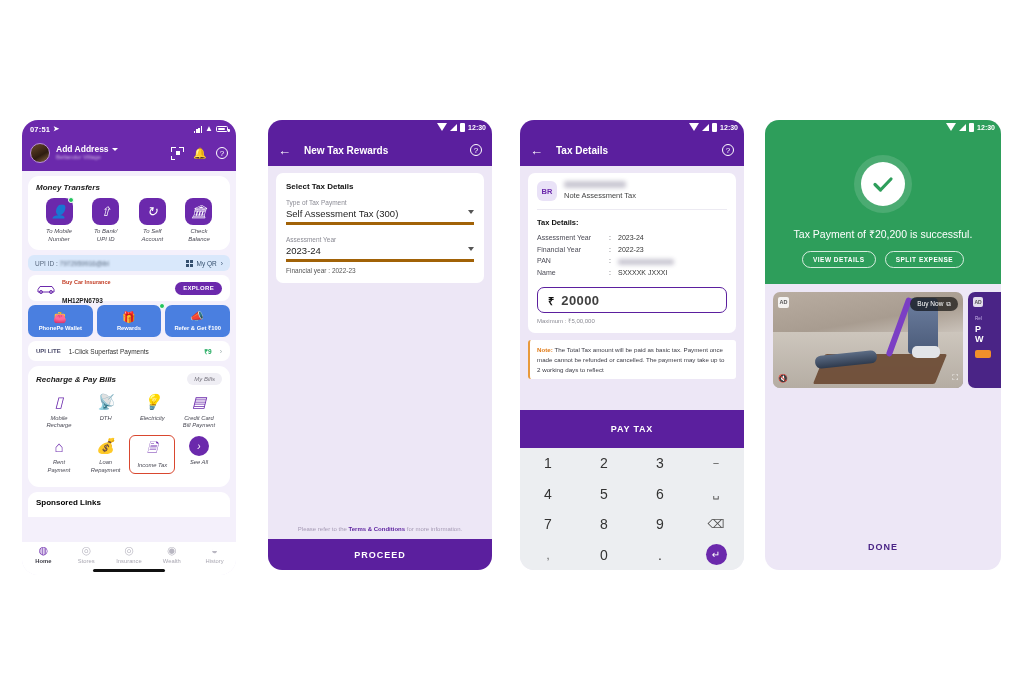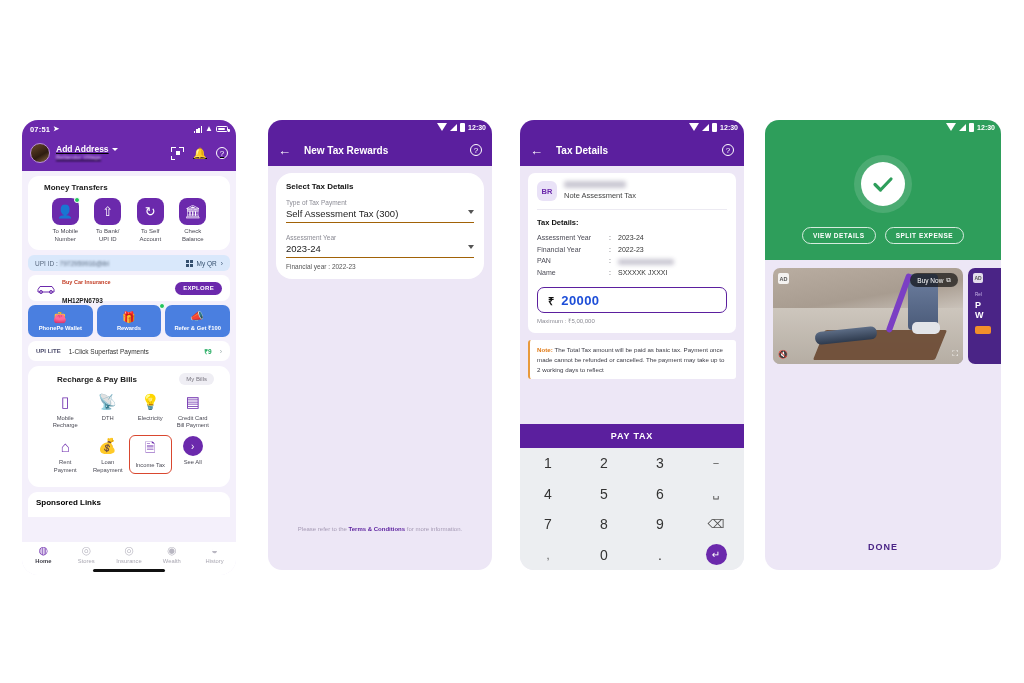--- a/index.html
+++ b/index.html
@@ -23,41 +23,41 @@
   .sig-bars i { position:absolute; bottom:0; width:1.4px; background:#fff; }
   .sig-bars i:nth-child(1){left:0;height:2px}
   .sig-bars i:nth-child(2){left:2.2px;height:3.5px}
   .sig-bars i:nth-child(3){left:4.4px;height:5px}
   .sig-bars i:nth-child(4){left:6.6px;height:6.5px}
   .wifi-g { font-size:8px; line-height:1; }
   .batt { width:12px;height:6px;border:1px solid #fff;border-radius:1.5px;position:relative; }
   .batt:after{content:"";position:absolute;right:-2.5px;top:1.5px;width:1.5px;height:3px;background:#fff;border-radius:0 1px 1px 0;}
   .batt i{position:absolute;left:1px;top:1px;bottom:1px;width:7px;background:#fff;border-radius:1px;}
 
-  .p1-header { background:#6b29ac; padding:5px 8px 8px; display:flex; align-items:center; gap:6px;text-decoration:underline; }
+  .p1-header { background:#6b29ac; padding:5px 8px 8px; display:flex; align-items:center; gap:6px; }
   .avatar1 { width:20px;height:20px;border-radius:50%;background:linear-gradient(150deg,#6b4a2a,#2e1c10 60%,#8a6a42);
      border:1.5px solid #b98fd8; flex:0 0 auto; }
   .addr-wrap { line-height:1.15; }
   .addr-main { color:#fff; font-size:8.5px; font-weight:bold; display:flex; align-items:center; gap:3px; }
   .caret-d { width:0;height:0;border-left:3px solid transparent;border-right:3px solid transparent;border-top:3.5px solid #fff; }
   .addr-sub { color:#cdb2e4; font-size:6px; filter:blur(1.1px); }
   .hdr-icons { margin-left:auto; display:flex; align-items:center; gap:9px; color:#fff; }
   .ic-scan { width:13px;height:13px;position:relative; }
   .ic-scan:before,.ic-scan:after{content:"";position:absolute;width:4px;height:4px;border:1.3px solid #fff;}
   .ic-scan:before{left:0;top:0;border-right:0;border-bottom:0;}
   .ic-scan:after{right:0;top:0;border-left:0;border-bottom:0;}
   .ic-scan span{position:absolute;left:0;bottom:0;width:4px;height:4px;border:1.3px solid #fff;border-right:0;border-top:0;}
   .ic-scan span:last-child{left:auto;right:0;border:1.3px solid #fff;border-left:0;border-top:0;}
   .ic-scan em{position:absolute;left:4.5px;top:4.5px;width:4px;height:4px;background:#fff;}
   .bell { font-size:11px; }
   .qmark { width:12px;height:12px;border:1.2px solid #fff;border-radius:50%;font-size:8px;
     display:flex;align-items:center;justify-content:center;color:#fff; }
 
   .p1-body { background:#f4f0fb; padding:0 0 0 0; height:calc(100% - 18px - 33px); position:relative; }
-  .card { background:#fff; border-radius:11px; margin:5px 6px; padding:7px 16px; }
+  .card { background:#fff; border-radius:11px; margin:5px 6px; padding:7px 8px;font-style:italic; }
   .card-title { font-size:8px; font-weight:bold; color:#1a1a1a; margin-bottom:6px; }
   .mt-grid { display:flex; justify-content:space-between; }
   .mt-item { width:46px; text-align:center; }
   .mt-ic { width:27px;height:27px;border-radius:8px;background:#6b29ac;margin:0 auto 3px;
      position:relative;display:flex;align-items:center;justify-content:center;color:#fff;font-size:13px; }
   .dot-g { position:absolute;right:-1px;top:-1px;width:6px;height:6px;border-radius:50%;background:#21c45d;border:1px solid #fff; }
   .mt-lb { font-size:6px; color:#4a4a55; line-height:1.25; }
 
   .upi-row { margin:4px 6px; background:#d9e8fb; border-radius:6px; height:16px;
      display:flex; align-items:center; padding:0 7px; font-size:6.5px; color:#5a6a80; }
@@ -82,21 +82,21 @@
   .blue-card .bl { font-size:5.8px; font-weight:600; }
   .blue-ic { font-size:11px; line-height:1; }
 
   .lite-row { margin:4px 6px; background:#fff; border-radius:8px; height:20px; display:flex;
      align-items:center; padding:0 8px; gap:8px; }
   .lite-logo { font-size:6px; font-weight:bold; color:#4a4a6a; filter:blur(0.6px); }
   .lite-txt { font-size:6.5px; color:#333; }
   .lite-amt { margin-left:auto; font-size:6.5px; font-weight:bold; color:#1aa85a; }
   .chev { color:#9aa; font-size:7px; }
 
-  .rb-head { display:flex; align-items:center; margin-bottom:6px;margin-left:13px; }
+  .rb-head { display:flex; align-items:center; margin-bottom:6px; }
   .mybills { margin-left:auto; background:#efeef4; color:#77757f; font-size:6px; border-radius:9px; padding:3px 7px; filter:blur(0.3px); }
   .rb-grid { display:flex; justify-content:space-between; margin-bottom:6px; }
   .rb-item { width:46px; text-align:center; }
   .rb-ic { height:22px; display:flex; align-items:center; justify-content:center; color:#6b29ac; font-size:15px; }
   .rb-lb { font-size:5.8px; color:#4a4a55; line-height:1.25; margin-top:2px; }
   .rb-item.hl { border:1.2px solid #d9472f; border-radius:6px; padding:2px 0; }
   .see-all-ic { width:20px;height:20px;border-radius:50%;background:#6b29ac;color:#fff;
      display:flex;align-items:center;justify-content:center;font-size:10px;margin:1px auto 0; }
   .sponsored { background:#fff; border-radius:9px 9px 0 0; margin:4px 6px 0; padding:6px 8px 10px; font-size:8px; font-weight:bold; }
 
@@ -118,25 +118,25 @@
   .tri-wifi { width:0;height:0;border-left:5px solid transparent;border-right:5px solid transparent;border-top:8px solid #fff; }
   .tri-sig { width:0;height:0;border-left:7px solid transparent;border-bottom:7px solid #fff; }
   .and-bat { width:5px;height:9px;background:#fff;border-radius:1px; }
 
   .p2-bar { background:#5b1f9e; height:32px; display:flex; align-items:center; padding:0 10px; color:#fff; }
   .back-arrow { font-size:13px; margin-right:13px; }
   .p2-title { font-size:10px; font-weight:bold; }
   .p2-help { margin-left:auto; width:12px;height:12px;border:1.1px solid #fff;border-radius:50%;
      font-size:8px;display:flex;align-items:center;justify-content:center; }
 
-  .p2-card { background:#fff; border-radius:16px; margin:7px 8px; padding:9px 10px; }
+  .p2-card { background:#fff; border-radius:7px; margin:7px 8px; padding:9px 10px; }
   .p2-h { font-size:8px; font-weight:bold; color:#111; margin-bottom:8px; }
   .fld { margin-bottom:11px; }
   .fld-lb { font-size:6.5px; color:#8b8b94; margin-bottom:2px; }
-  .fld-row { display:flex; align-items:center; border-bottom:1px solid #a16207; padding-bottom:3px; }
+  .fld-row { display:flex; align-items:center; border-bottom:3px solid #a16207; padding-bottom:3px; }
   .fld-val { font-size:9.5px; color:#222; }
   .fld-car { margin-left:auto; width:0;height:0;border-left:3.5px solid transparent;
      border-right:3.5px solid transparent;border-top:4px solid #555; margin-bottom:3px;}
   .fy-note { font-size:6.5px; color:#555; margin-top:5px; }
   .pan-sub { font-size:6.5px; color:#8b8b94; margin-bottom:11px; }
   .pan-input { height:11px; border-bottom:1px solid #dedde4; margin-bottom:4px; position:relative; }
   .pan-input i { position:absolute; left:0; bottom:2px; width:52px; height:7px; background:#cfcfd6; filter:blur(2px); border-radius:2px; }
   .pan-eg { font-size:6px; color:#8b8b94; margin-bottom:7px; }
   .pan-link { font-size:6.5px; font-weight:bold; color:#5b1f9e; }
   .tnc { position:absolute; left:0; right:0; bottom:36px; text-align:center; font-size:6px;
@@ -157,26 +157,26 @@
   .p3-sat { font-size:7.5px; color:#444; }
   .td-h { font-size:7.5px; font-weight:bold; color:#111; margin:8px 0 5px; }
   .td-row { display:flex; font-size:7px; color:#4a4a55; line-height:1.65; }
   .td-k { width:72px; }
   .td-c { width:9px; }
   .td-v { color:#333; }
   .td-v.blur { width:56px;height:6px;background:#c9c7d2;filter:blur(2px);border-radius:2px;margin-top:4px; }
   .amt-box { margin-top:9px; border:1.4px solid #5b1f9e; border-radius:7px; height:26px;
      display:flex; align-items:center; padding:0 10px; gap:7px; }
   .amt-r { font-size:11px; font-weight:bold; color:#111; }
-  .amt-v { font-size:13px; font-weight:bold; color:#1d4ed8; letter-spacing:.4px; }
+  .amt-v { font-size:13px; font-weight:bold; color:#404040; letter-spacing:.4px; }
   .amt-max { font-size:6px; color:#8b8b94; margin-top:4px; }
   .note-box { margin:5px 8px 0; background:#fff; border-left:2px solid #e89a3c; border-radius:3px;
      padding:5px 7px; font-size:6.2px; color:#3a3a44; line-height:1.55; }
   .note-box b { color:#e07b18; }
-  .paytax { position:absolute; left:0; right:0; bottom:122px; height:24px; background:#5b1f9e;
+  .paytax { position:absolute; left:0; right:0; bottom:122px; height:38px; background:#5b1f9e;
      color:#fff; font-size:9px; font-weight:bold; letter-spacing:.8px;
      display:flex; align-items:center; justify-content:center; }
   .kbd { position:absolute; left:0; right:0; bottom:0; height:122px; background:#eceef1;
      display:grid; grid-template-columns:repeat(4,1fr); grid-template-rows:repeat(4,1fr); }
   .key { display:flex; align-items:center; justify-content:center; font-size:14px; color:#333; }
   .key.sm { font-size:11px; color:#555; }
   .key-enter { width:21px;height:21px;border-radius:50%;background:#6b29ac;color:#fff;
      display:flex;align-items:center;justify-content:center;font-size:10px; }
   .key-del { font-size:12px; color:#555; }
 
@@ -446,20 +446,21 @@
         </div>
       </div>
       <div class="fy-note">Financial year : 2022-23</div>
     </div>
 
 
     <div class="tnc">
       <span>Please refer to the </span><b>Terms &amp; Conditions</b><span> for more information.</span>
     </div>
 
+    <div class="proceed">PROCEED</div>
   </div>
 
   <div class="phone" id="phone3">
     <div class="and-status">
       <span class="tri-wifi"></span>
       <span class="tri-sig"></span>
       <span class="and-bat"></span>
       <span>12:30</span>
     </div>
 
@@ -545,20 +546,21 @@
     </div>
 
     <div class="succ">
       <div class="check-wrap">
         <div class="check-in">
           <svg viewBox="0 0 24 24">
               <path d="M4 12.5l5.5 5.5L20 7" fill="none" stroke="#2e9e5b" stroke-width="3.2" stroke-linecap="round" stroke-linejoin="round"></path>
             </svg>
         </div>
       </div>
+      <div class="succ-t">Tax Payment of ₹20,200 is successful.</div>
       <div class="succ-btns">
         <span class="succ-btn">VIEW DETAILS</span>
         <span class="succ-btn">SPLIT EXPENSE</span>
       </div>
     </div>
 
     <div class="ad-area">
       <div class="ad-card">
         <div class="ad-floor"></div>
         <div class="ad-rug"></div>

